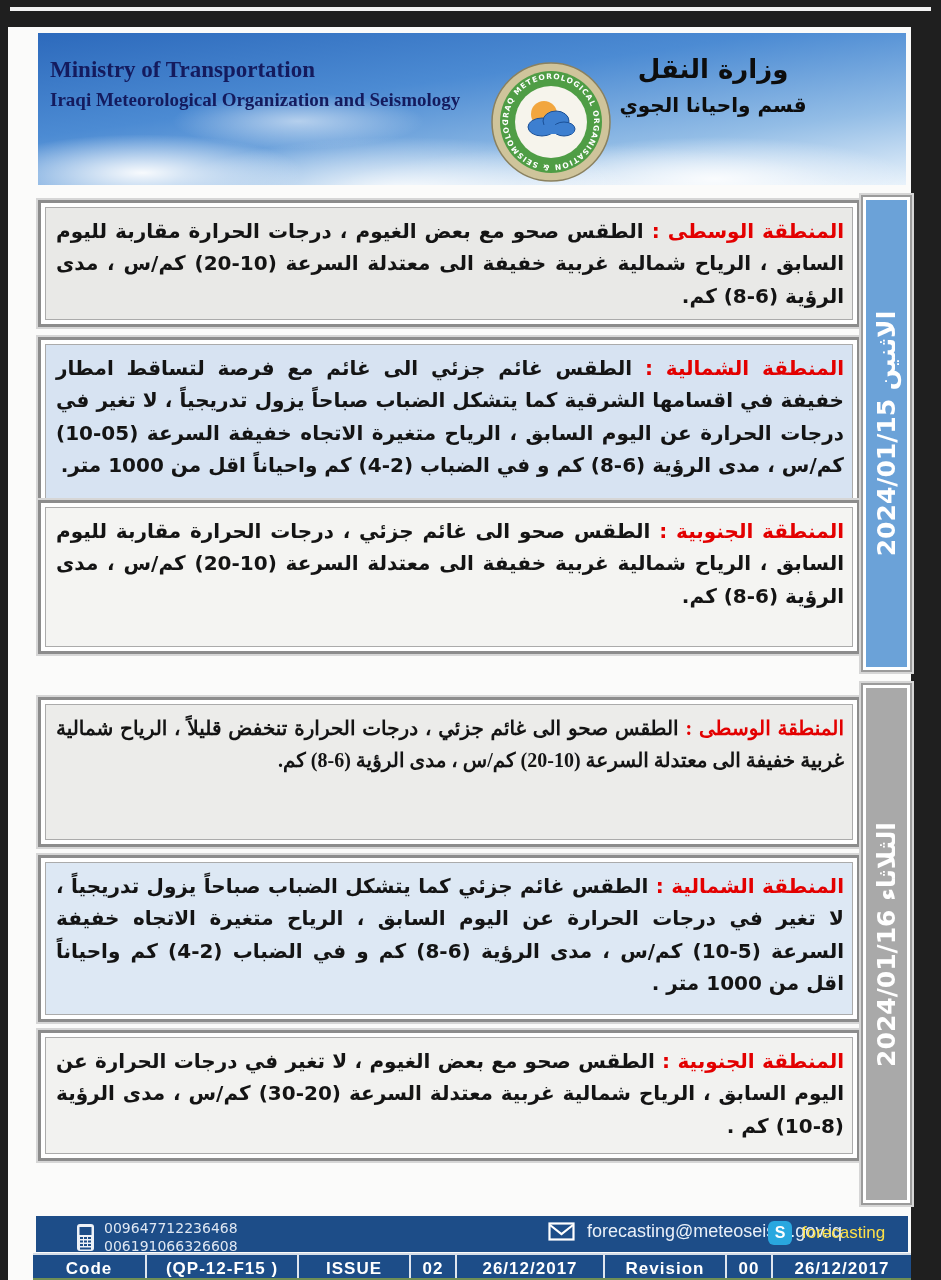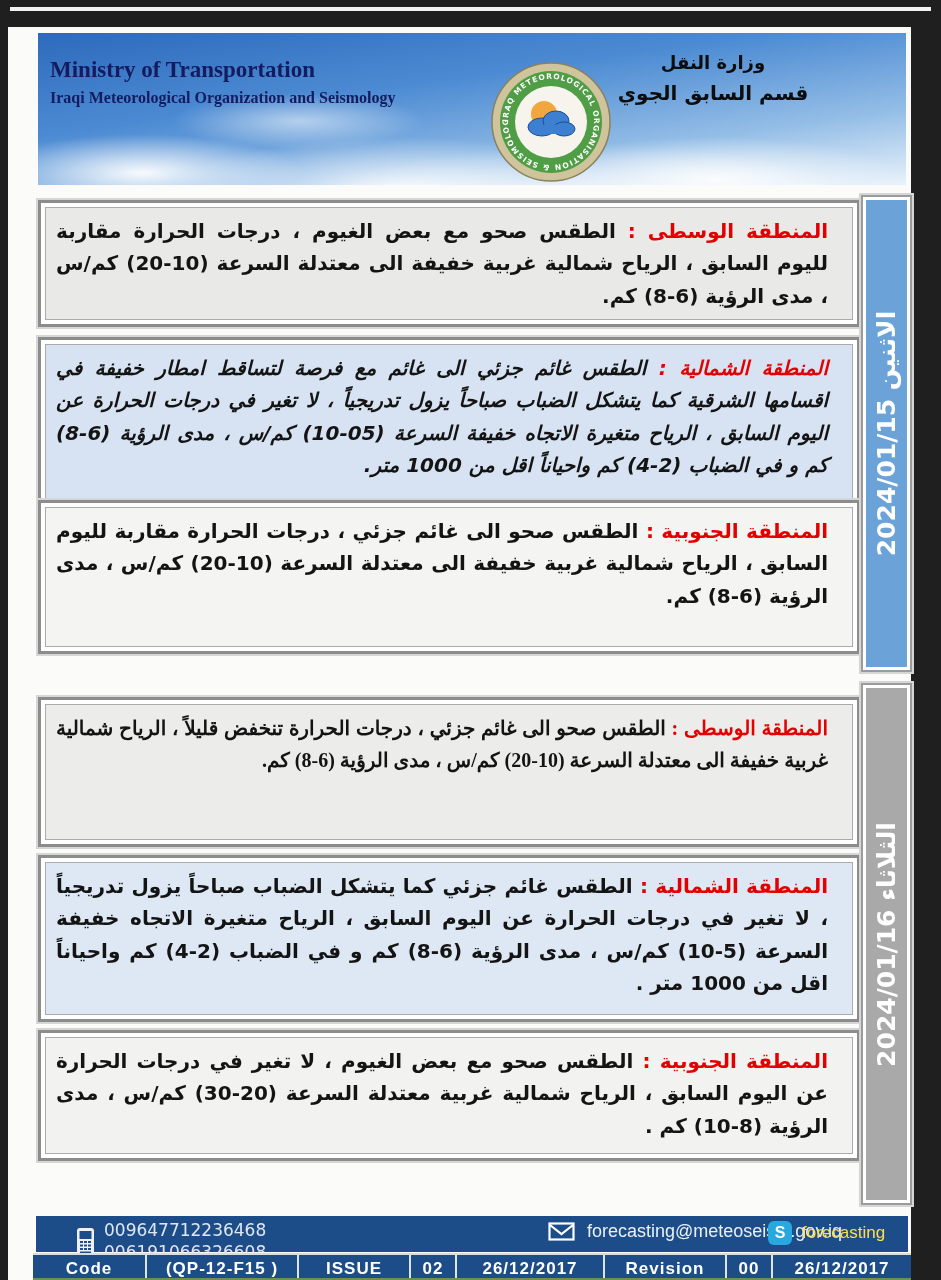--- a/index.html
+++ b/index.html
@@ -18,42 +18,42 @@
       radial-gradient(ellipse 230px 55px at 12% 92%, rgba(255,255,255,.95), rgba(255,255,255,0) 70%),
       radial-gradient(ellipse 320px 75px at 42% 104%, rgba(255,255,255,.92), rgba(255,255,255,0) 72%),
       radial-gradient(ellipse 280px 60px at 78% 96%, rgba(255,255,255,.88), rgba(255,255,255,0) 70%),
       radial-gradient(ellipse 180px 40px at 30% 58%, rgba(255,255,255,.55), rgba(255,255,255,0) 70%),
       radial-gradient(ellipse 420px 110px at 64% 128%, rgba(255,255,255,.95), rgba(255,255,255,0) 75%),
       linear-gradient(172deg,#2d6abc 0%,#4c8bd3 38%,#93bde6 72%,#e8f2fb 100%);
   }
   .hdr-en{position:absolute;left:12px;top:20px;width:432px;
     color:#141b5e;font-family:"Liberation Serif",serif;font-weight:bold;}
   .en-l1{font-size:23px;line-height:1.45;}
-  .en-l2{font-size:16px;line-height:1.5;}
+  .en-l2{font-size:19px;line-height:1.5;}
   .en-l3{font-size:20px;line-height:1.5;}
   .hdr-ar{position:absolute;right:28px;top:16px;width:330px;text-align:center;direction:rtl;
     color:#0d0d0d;font-weight:bold;}
-  .ar-l1{font-size:18px;line-height:1.55;}
+  .ar-l1{font-size:26px;line-height:1.55;}
   .ar-l2{font-size:16.5px;line-height:1.65;}
   .ar-l3{font-size:20px;line-height:1.6;}
   .logo{position:absolute;left:452px;top:28px;width:122px;height:122px;}
 
   
   .block{
     position:absolute;left:30px;width:822px;box-sizing:border-box;
     background:#ffffff;border:3px solid #8c8c8c;box-shadow:0 0 0 2px #d6d6d6;
     padding:4px;
   }
   .block-fill{
     width:100%;height:100%;box-sizing:border-box;border:1px solid #ababab;
-    padding:7px 24px 6px 10px;direction:rtl;text-align:justify;
+    padding:7px 8px 6px 10px;direction:rtl;text-align:justify;
     font-weight:bold;font-size:20px;line-height:1.62;color:#141414;
   }
   .b1{top:173px;height:127px;} .b1 .block-fill{background:#e9e9e7;}
-  .b2{top:310px;height:169px;} .b2 .block-fill{background:#d7e3f2;font-style:italic;}
+  .b2{top:310px;height:169px;} .b2 .block-fill{background:#d7e3f2;}
   .b3{top:473px;height:154px;} .b3 .block-fill{background:#f4f4f2;}
   .b4{top:670px;height:150px;} .b4 .block-fill{background:#ececea;font-family:Liberation Serif, serif;}
   .b5{top:828px;height:167px;} .b5 .block-fill{background:#dde8f4;}
   .b6{top:1003px;height:131px;} .b6 .block-fill{background:#f2f2f0;}
   .region-name{color:#e30000;}
 
   
   .vlabel{
     position:absolute;left:853px;width:51px;box-sizing:border-box;
     background:#fff;border:2px solid #9b9b9b;box-shadow:0 0 0 2px #d6d6d6;padding:3px;
@@ -65,21 +65,21 @@
     transform:rotate(-90deg);white-space:nowrap;direction:rtl;
     color:#ffffff;font-weight:bold;font-size:25px;letter-spacing:1px;
   }
 
   
   .footer-bar{
     position:absolute;left:28px;top:1189px;width:872px;height:36px;
     background:#1d4d88;color:#e9eef6;
   }
   .phone-group{position:absolute;left:40px;top:3px;display:flex;align-items:center;gap:9px;}
-  .phone-nums{font-size:17px;line-height:1.3;color:#dfe7f2;}
+  .phone-nums{font-size:14px;line-height:1.3;color:#dfe7f2;}
   .email-group{position:absolute;left:512px;top:5px;display:flex;align-items:center;gap:12px;}
   .email-text{font-size:18px;color:#eaf0f8;font-family:"Liberation Sans",sans-serif;}
   .skype-group{position:absolute;left:732px;top:5px;display:flex;align-items:center;gap:10px;}
   .skype-badge{
     width:24px;height:24px;border-radius:6px;background:#29a7df;color:#fff;
     display:flex;align-items:center;justify-content:center;
     font-size:16px;font-weight:bold;font-family:"Liberation Sans",sans-serif;
   }
   .skype-handle{font-size:17px;color:#fde047;font-family:"Liberation Sans",sans-serif;}
   .footer-table{
@@ -120,21 +120,21 @@
           <ellipse cx="52" cy="66" rx="14" ry="9"></ellipse>
           <ellipse cx="66" cy="60" rx="13" ry="10"></ellipse>
           <ellipse cx="74" cy="68" rx="11" ry="7"></ellipse>
           <rect x="42" y="64" width="42" height="9" rx="4" stroke="none"></rect>
         </g>
       </svg>
     </div>
 
     <div class="hdr-ar">
       <div class="ar-l1">وزارة النقل</div>
-      <div class="ar-l3">قسم السابق الجوي</div>
+      <div class="ar-l3">قسم واحيانا الجوي</div>
     </div>
   </div>
 
   <div class="block b1">
     <div class="block-fill">
       <span class="region-name">المنطقة الوسطى :</span>
       <span class="region-text">الطقس صحو مع بعض الغيوم ، درجات الحرارة مقاربة لليوم السابق ، الرياح شمالية غربية خفيفة الى معتدلة السرعة (10-20) كم/س ، مدى الرؤية (6-8) كم.</span>
     </div>
   </div>
   <div class="block b2">

